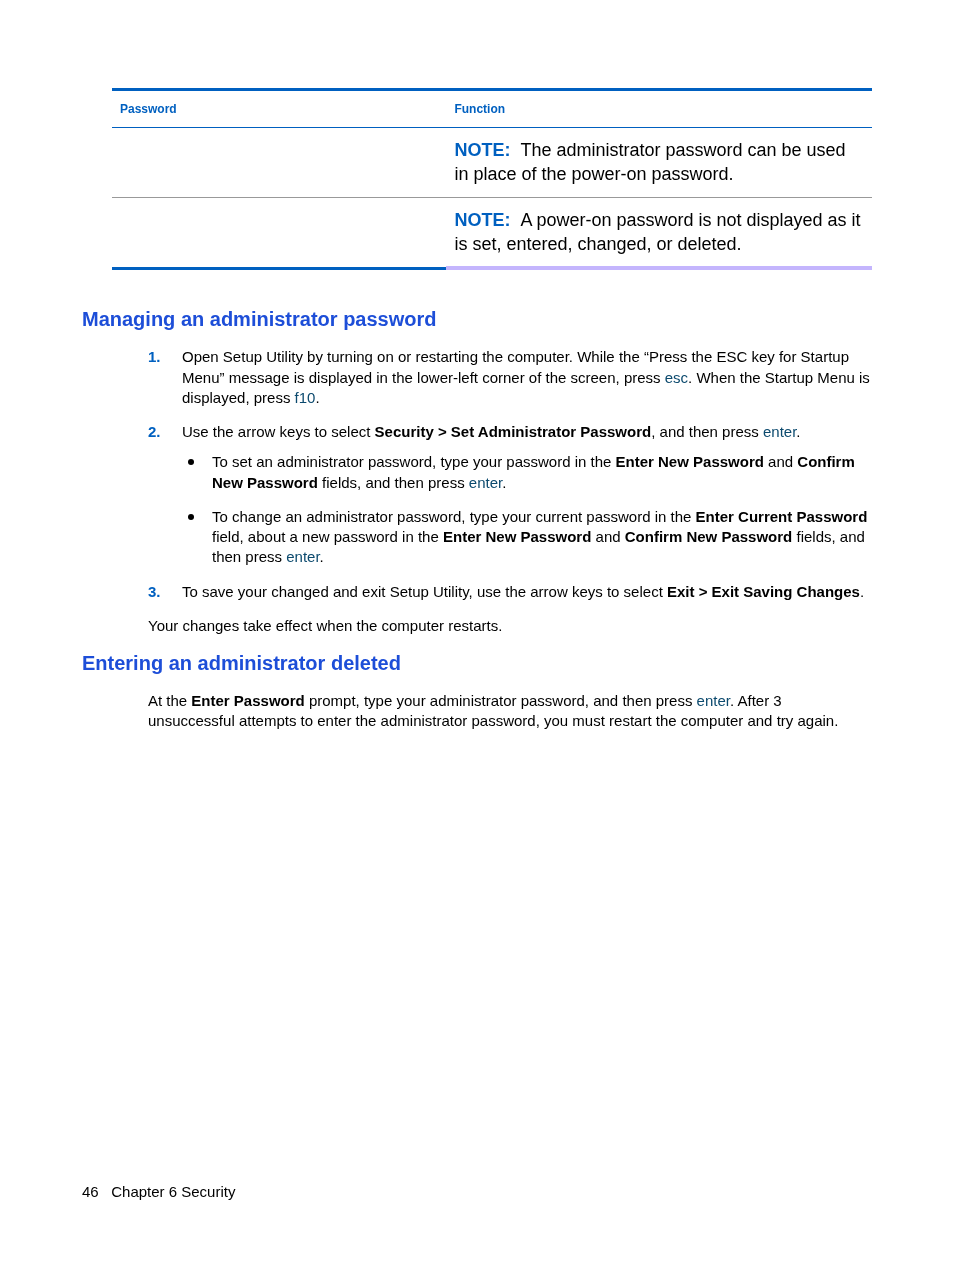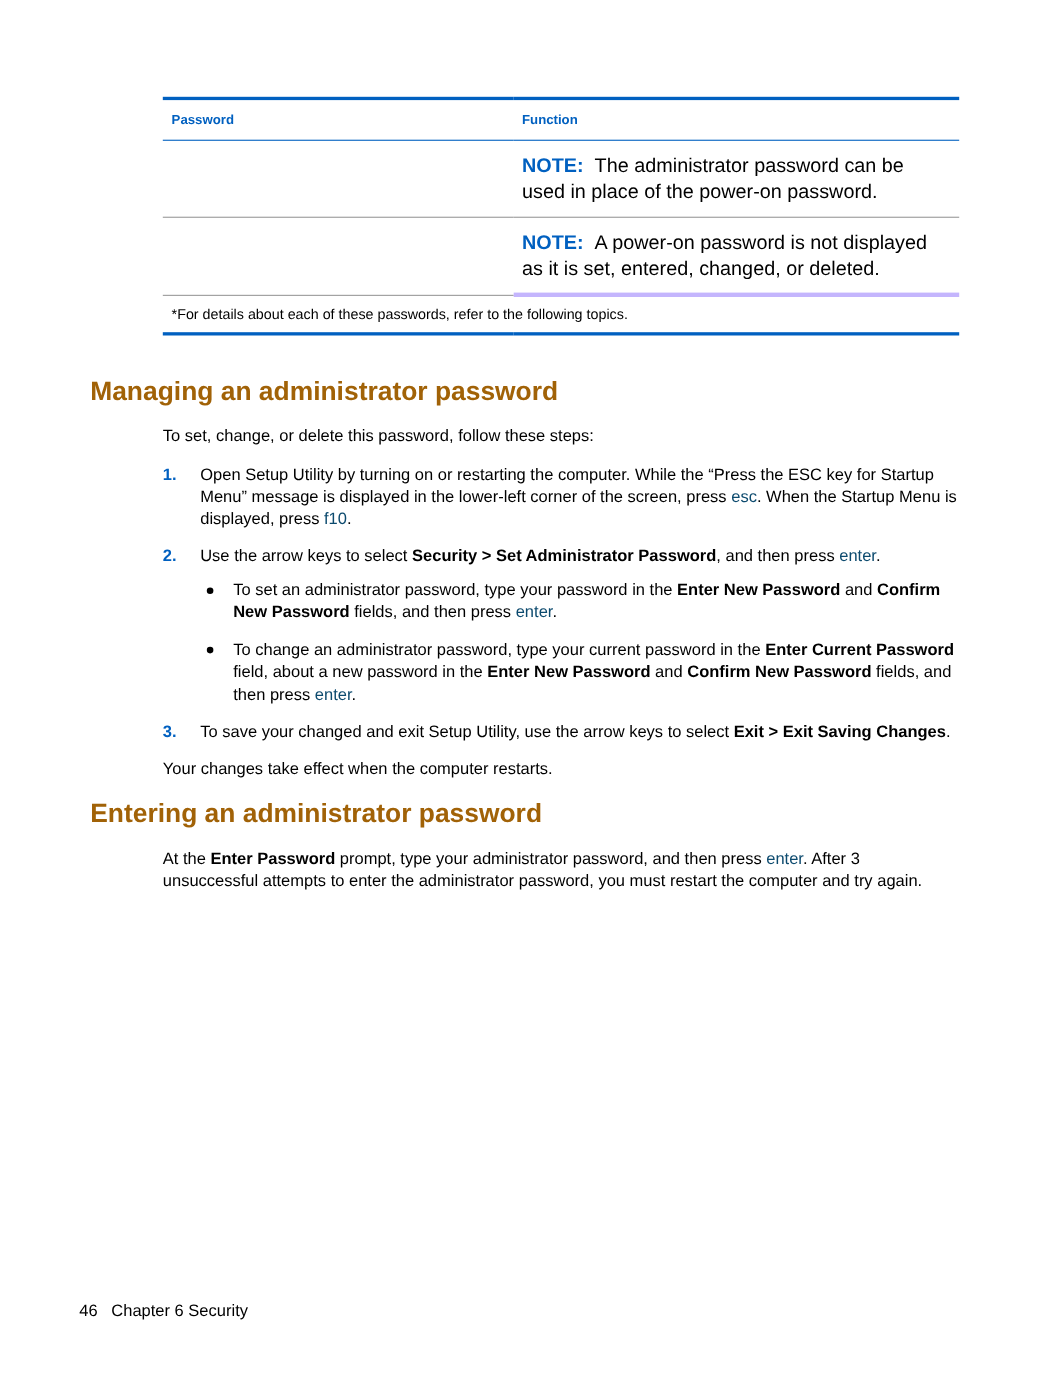--- a/index.html
+++ b/index.html
@@ -14,21 +14,21 @@
     position: relative;
     line-height: 1.35;
   }
   .page {
     padding: 88px 82px 60px 82px;
     box-sizing: border-box;
     height: 100%;
     position: relative;
   }
   .table-wrap {
-    margin-left: 66px;
+    margin-left: 30px;
     margin-bottom: 36px;
   }
   .ptable {
     width: 100%;
     border-collapse: collapse;
     border-top: 3px solid #0060c0;
     border-bottom: 3px solid #0060c0;
   }
   .ptable th {
     font-size: 12px;
@@ -52,22 +52,22 @@
   .note-label {
     color: #0060c0;
     font-weight: bold;
   }
   .footnote-row td {
     font-size: 13px;
     padding: 7px 8px;
     border-bottom: none;
   }
   h2.section {
-    color: #a16207;
-    font-size: 24px;
+    color: #1d4ed8;
+    font-size: 20px;
     font-weight: bold;
     margin: 0 0 14px 0;
   }
   .body-indent {
     margin-left: 66px;
   }
   p.body {
     margin: 0 0 14px 0;
   }
   ol.numlist {
@@ -107,21 +107,21 @@
     background: #000;
     border-radius: 50%;
   }
   .key {
     color: #0c4a6e;
     margin-top: 23px;
   }
   .footer {
     position: absolute;
     bottom: 68px;
-    left: 72px;
+    left: 82px;
     font-size: 15px;
   }
   .bold { font-weight: bold; }
   .sec2 {
     margin-top: 28px;
   }
 </style>
 </head>
 <body>
 
@@ -137,31 +137,27 @@
       </thead>
       <tbody>
         <tr>
           <td class="leftcell"></td>
           <td><span class="note-label">NOTE:</span>&nbsp;&nbsp;<span>The administrator password can be used in place of the power-on password.</span></td>
         </tr>
         <tr>
           <td class="leftcell" style="border-bottom:1px solid #999"></td>
           <td style="border-bottom:4px solid #c4b5fd"><span class="note-label">NOTE:</span>&nbsp;&nbsp;<span>A power-on password is not displayed as it is set, entered, changed, or deleted.</span></td>
         </tr>
-        <tr class="footnote-row">
-          <td colspan="2">*For details about each of these passwords, refer to the following topics.</td>
-        </tr>
       </tbody>
     </table>
   </div>
 
   <h2 class="section">Managing an administrator password</h2>
 
   <div class="body-indent">
-    <p class="body">To set, change, or delete this password, follow these steps:</p>
 
     <ol class="numlist">
 
       <li>
         <span class="num">1.</span>
         <span>Open Setup Utility by turning on or restarting the computer. While the “Press the ESC key for Startup Menu” message is displayed in the lower-left corner of the screen, press </span><span class="key">esc</span><span>. When the Startup Menu is displayed, press </span><span class="key">f10</span><span>.</span>
       </li>
 
       <li>
         <span class="num">2.</span>
@@ -179,21 +175,21 @@
 
       <li>
         <span class="num">3.</span>
         <span>To save your changed and exit Setup Utility, use the arrow keys to select </span><span class="bold">Exit &gt; Exit Saving Changes</span><span>.</span>
       </li>
     </ol>
 
     <p class="body">Your changes take effect when the computer restarts.</p>
   </div>
 
-  <h2 class="section sec2">Entering an administrator password</h2>
+  <h2 class="section sec2">Entering an administrator deleted</h2>
 
   <div class="body-indent">
     <p class="body">
       <span>At the </span><span class="bold">Enter Password</span><span> prompt, type your administrator password, and then press </span><span class="key">enter</span><span>. After 3 unsuccessful attempts to enter the administrator password, you must restart the computer and try again.</span>
     </p>
   </div>
 
   <div class="footer">
     <span>46</span>&nbsp;&nbsp;&nbsp;<span>Chapter 6   Security</span>
   </div>

